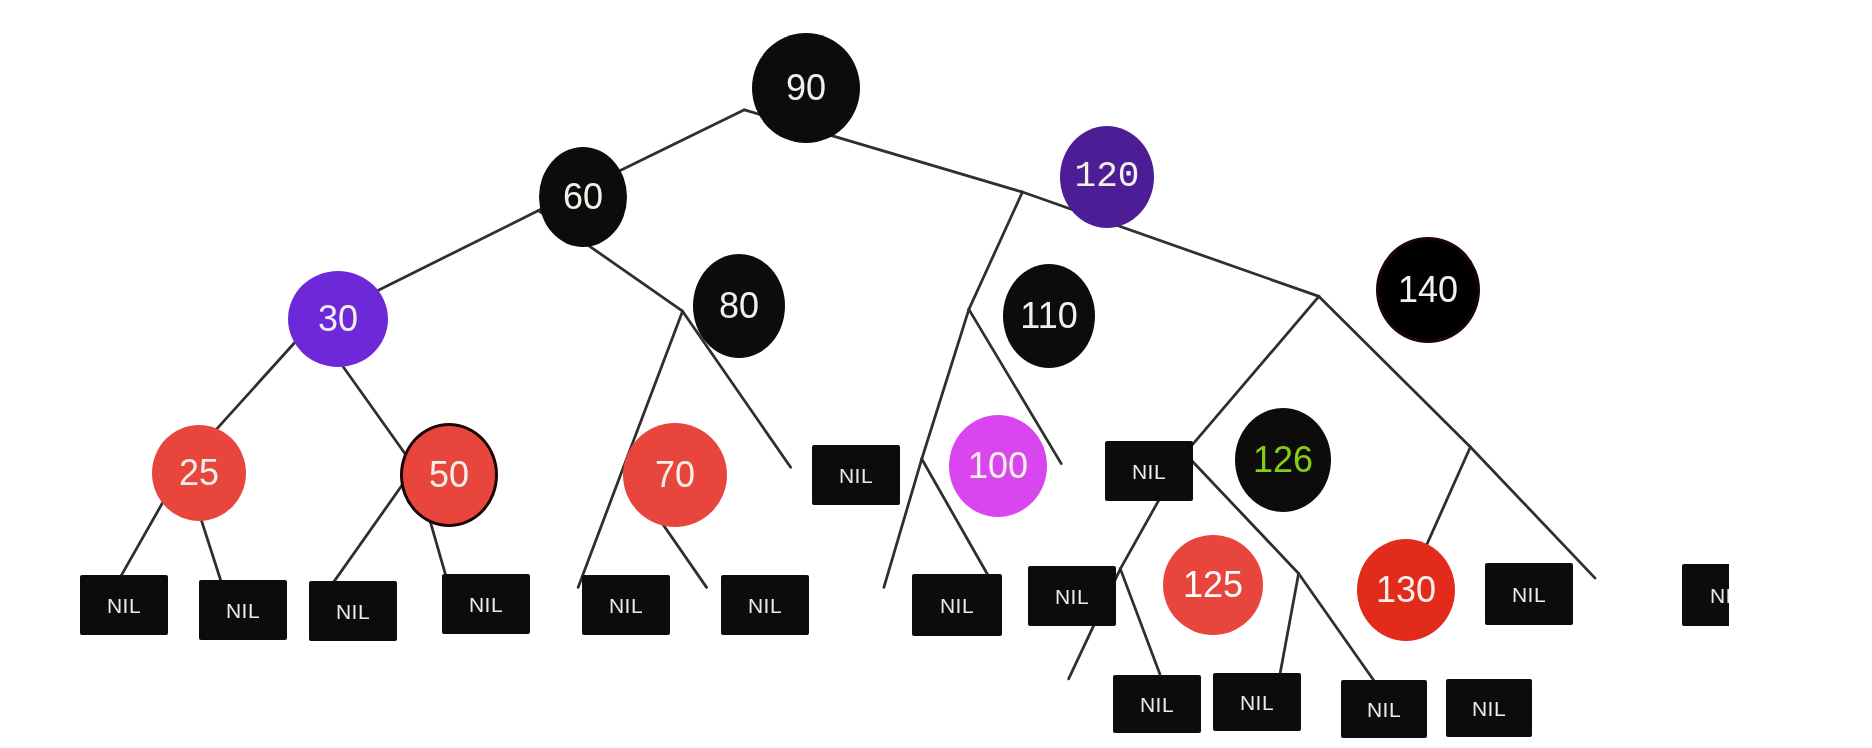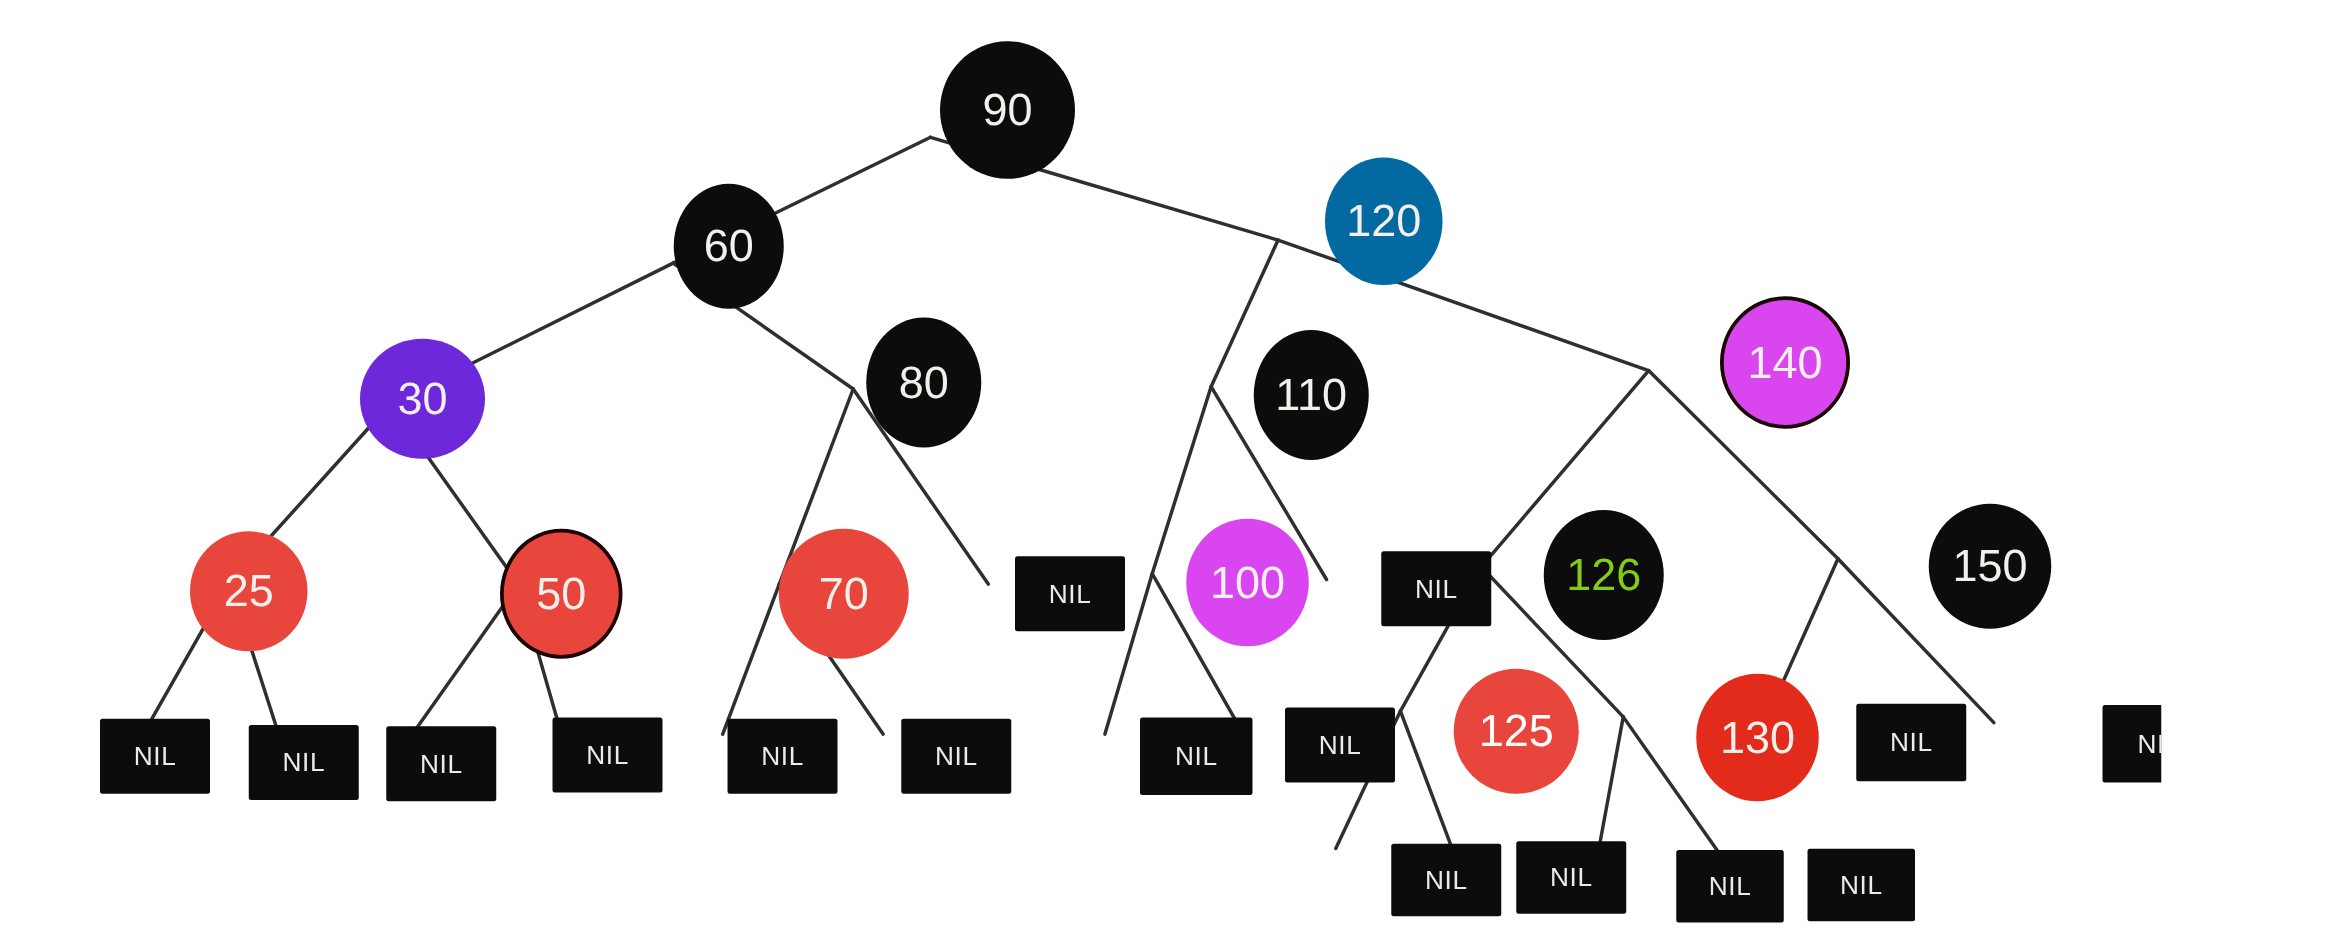--- a/index.html
+++ b/index.html
@@ -90,52 +90,49 @@
       <line x1="1406" y1="590" x2="1384" y2="709" stroke="#2f2f2f" stroke-width="3" stroke-linecap="round"></line>
       <line x1="1406" y1="590" x2="1489" y2="708" stroke="#2f2f2f" stroke-width="3" stroke-linecap="round"></line>
     </svg>
   <div class="node-layer">
       <div class="node circle" style="left: 806px; top: 88px; width: 108px; height: 110px; background: rgb(12, 12, 12); color: rgb(243, 239, 235);">
         <span class="label">90</span>
       </div>
       <div class="node circle" style="left: 583px; top: 197px; width: 88px; height: 100px; background: rgb(12, 12, 12); color: rgb(243, 239, 235);">
         <span class="label">60</span>
       </div>
-      <div class="node circle" style="left: 1107px; top: 177px; width: 94px; height: 102px; background: #0369a1; color: rgb(243, 239, 235);">
+      <div class="node circle" style="left: 1107px; top: 177px; width: 94px; height: 102px; background: #4c1d95; color: rgb(243, 239, 235); font-family: Liberation Mono, monospace;">
         <span class="label">120</span>
       </div>
       <div class="node circle" style="left: 338px; top: 319px; width: 100px; height: 96px; background: #6d28d9; color: rgb(243, 239, 235);">
         <span class="label">30</span>
       </div>
       <div class="node circle" style="left: 739px; top: 306px; width: 92px; height: 104px; background: rgb(12, 12, 12); color: rgb(243, 239, 235);">
         <span class="label">80</span>
       </div>
       <div class="node circle" style="left: 1049px; top: 316px; width: 92px; height: 104px; background: rgb(12, 12, 12); color: rgb(243, 239, 235);">
         <span class="label">110</span>
       </div>
-      <div class="node circle" style="left: 1428px; top: 290px; width: 104px; height: 106px; background: #d946ef; color: rgb(243, 239, 235); border: 3px solid rgb(26, 4, 4);">
+      <div class="node circle" style="left: 1428px; top: 290px; width: 104px; height: 106px; background: #000000; color: rgb(243, 239, 235); border: 3px solid rgb(26, 4, 4);">
         <span class="label">140</span>
       </div>
       <div class="node circle" style="left: 199px; top: 473px; width: 94px; height: 96px; background: rgb(232, 70, 60); color: rgb(243, 239, 235);">
         <span class="label">25</span>
       </div>
       <div class="node circle" style="left: 449px; top: 475px; width: 98px; height: 104px; background: rgb(232, 70, 60); color: rgb(243, 239, 235); border: 3px solid rgb(26, 4, 4);">
         <span class="label">50</span>
       </div>
       <div class="node circle" style="left: 675px; top: 475px; width: 104px; height: 104px; background: rgb(232, 70, 60); color: rgb(243, 239, 235);">
         <span class="label">70</span>
       </div>
       <div class="node circle" style="left: 998px; top: 466px; width: 98px; height: 102px; background: #d946ef; color: rgb(243, 239, 235);">
         <span class="label">100</span>
       </div>
       <div class="node circle" style="left: 1283px; top: 460px; width: 96px; height: 104px; background: rgb(12, 12, 12); color: #84cc16;">
         <span class="label">126</span>
-      </div>
-      <div class="node circle" style="left: 1592px; top: 453px; width: 98px; height: 100px; background: rgb(12, 12, 12); color: rgb(243, 239, 235);">
-        <span class="label">150</span>
       </div>
       <div class="node circle" style="left: 1213px; top: 585px; width: 100px; height: 100px; background: rgb(232, 70, 60); color: #ffffff;">
         <span class="label">125</span>
       </div>
       <div class="node circle" style="left: 1406px; top: 590px; width: 98px; height: 102px; background: rgb(227, 43, 27); color: rgb(243, 239, 235);">
         <span class="label">130</span>
       </div>
       <div class="node rect" style="left: 124px; top: 605px; width: 88px; height: 60px; background: rgb(12, 12, 12); color: rgb(238, 235, 231);">
         <span class="label">NIL</span>
       </div>

